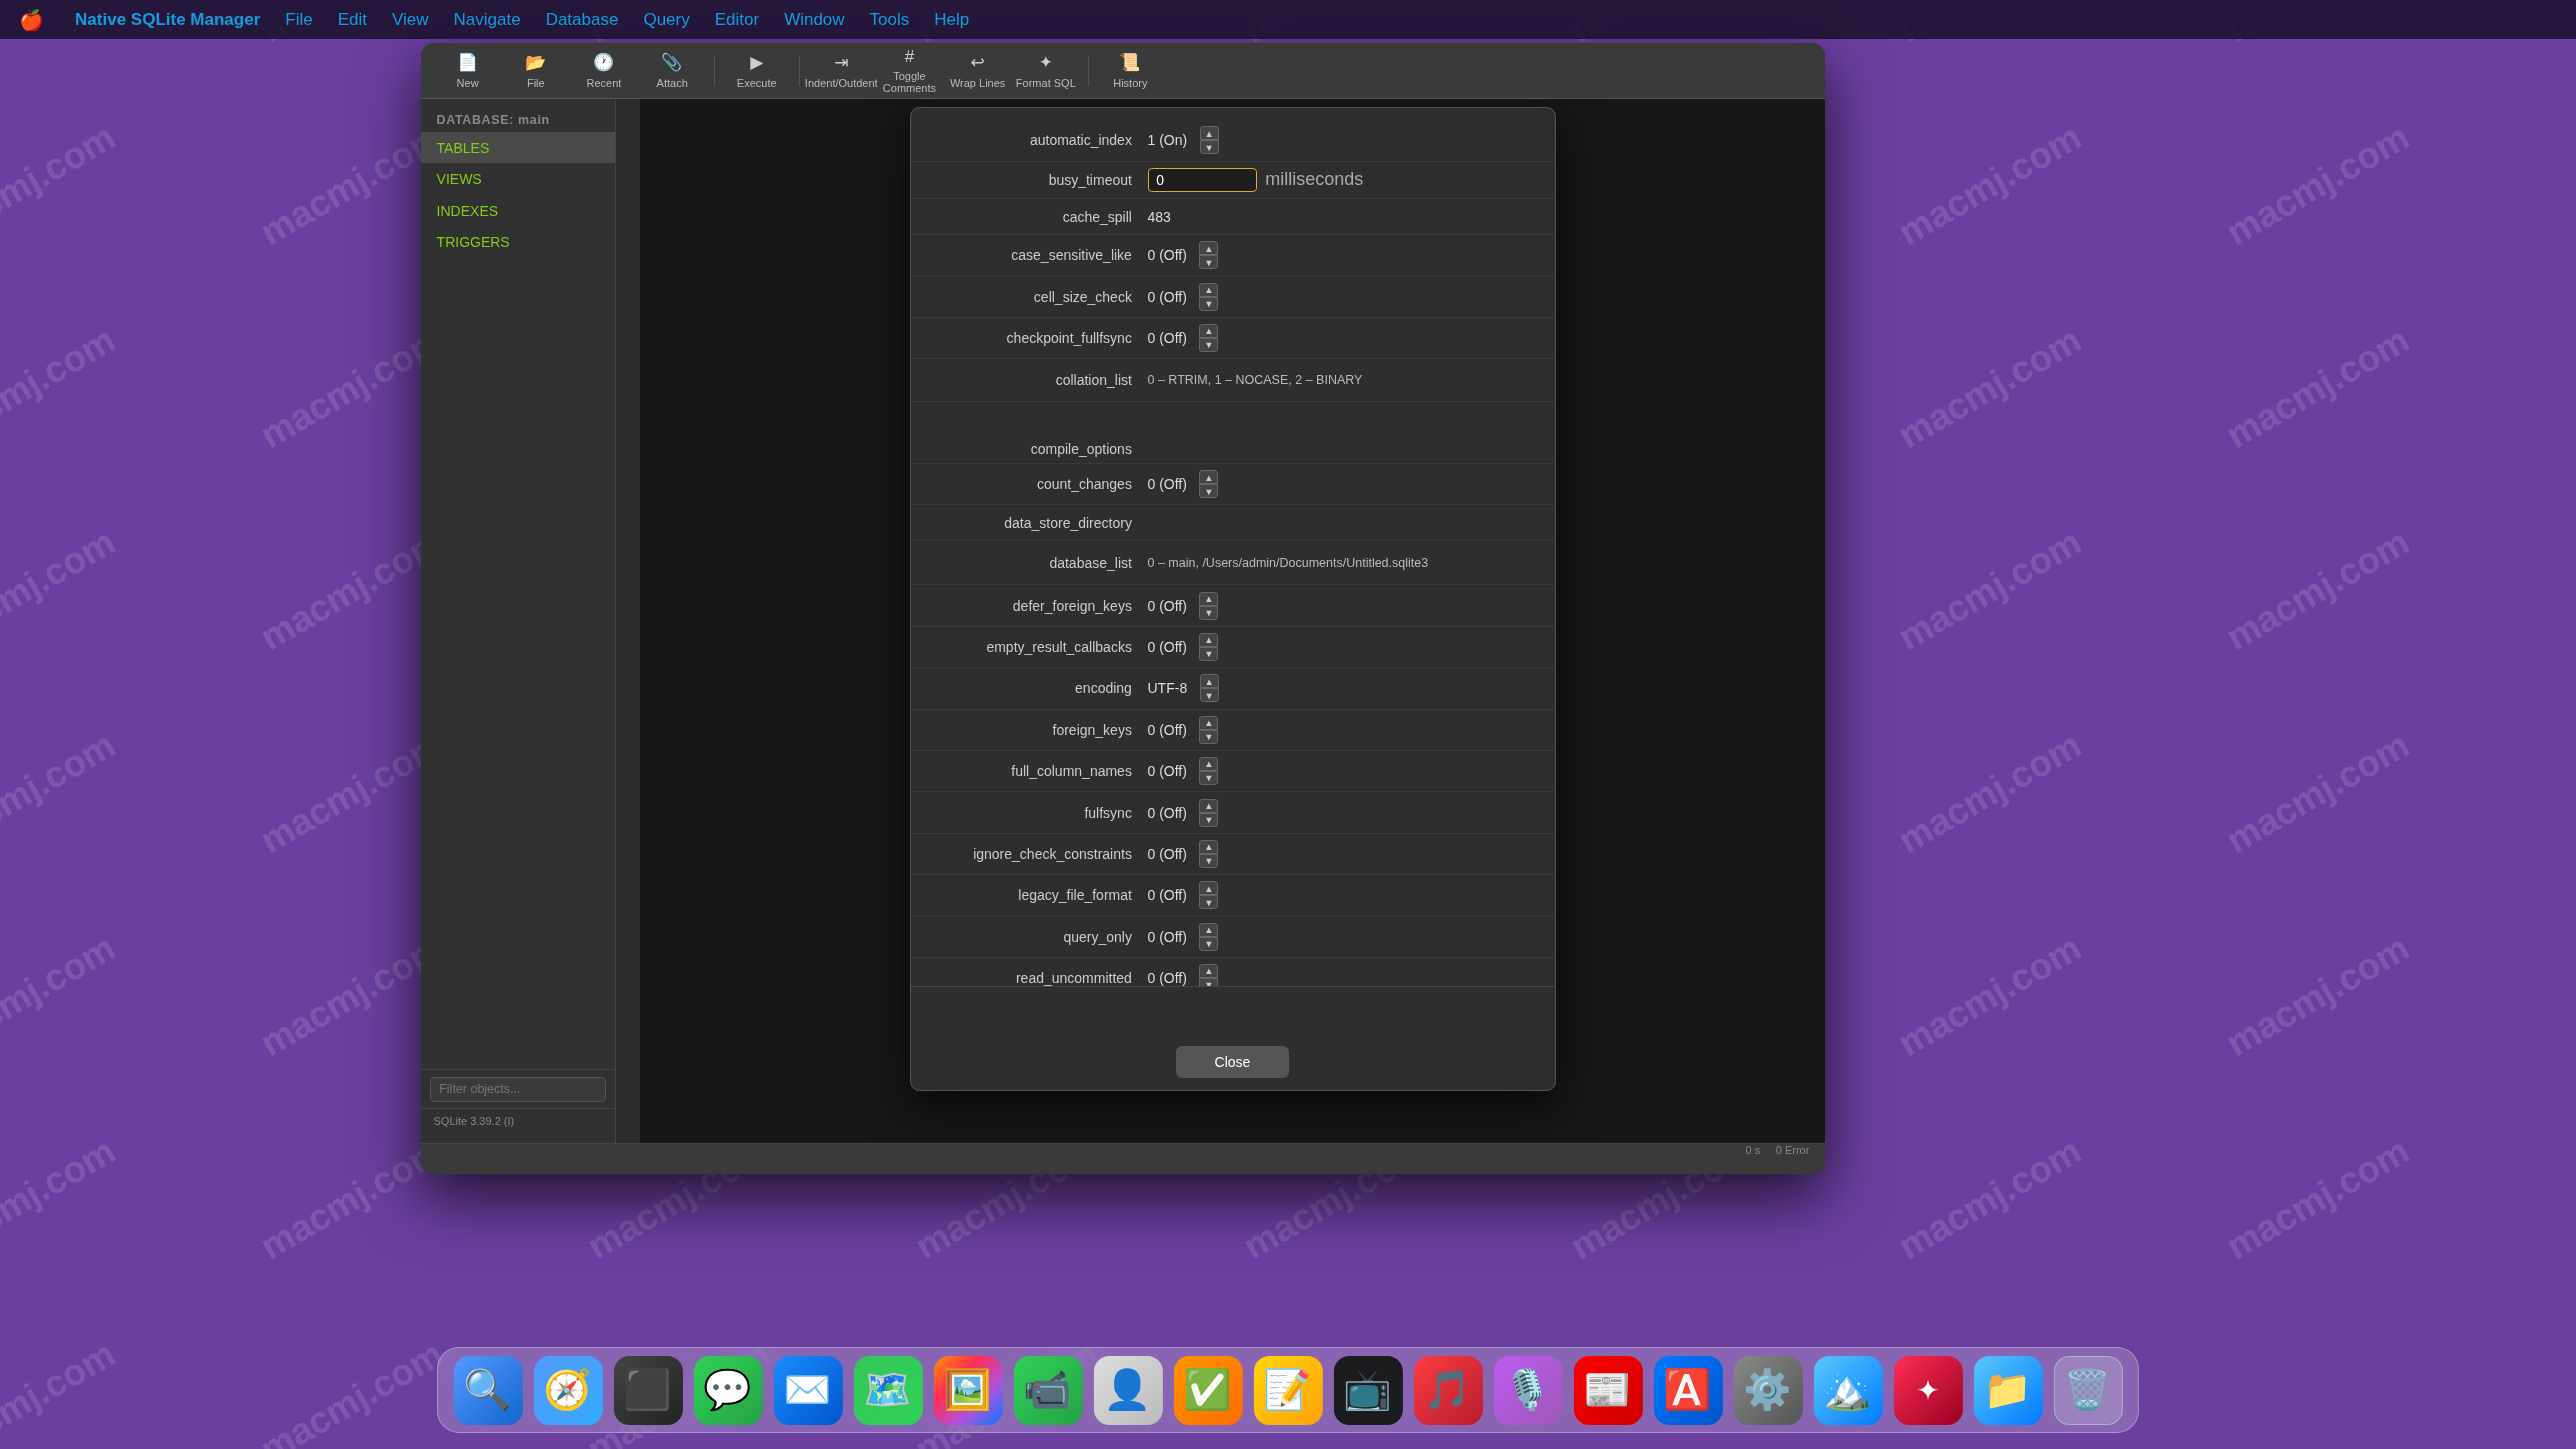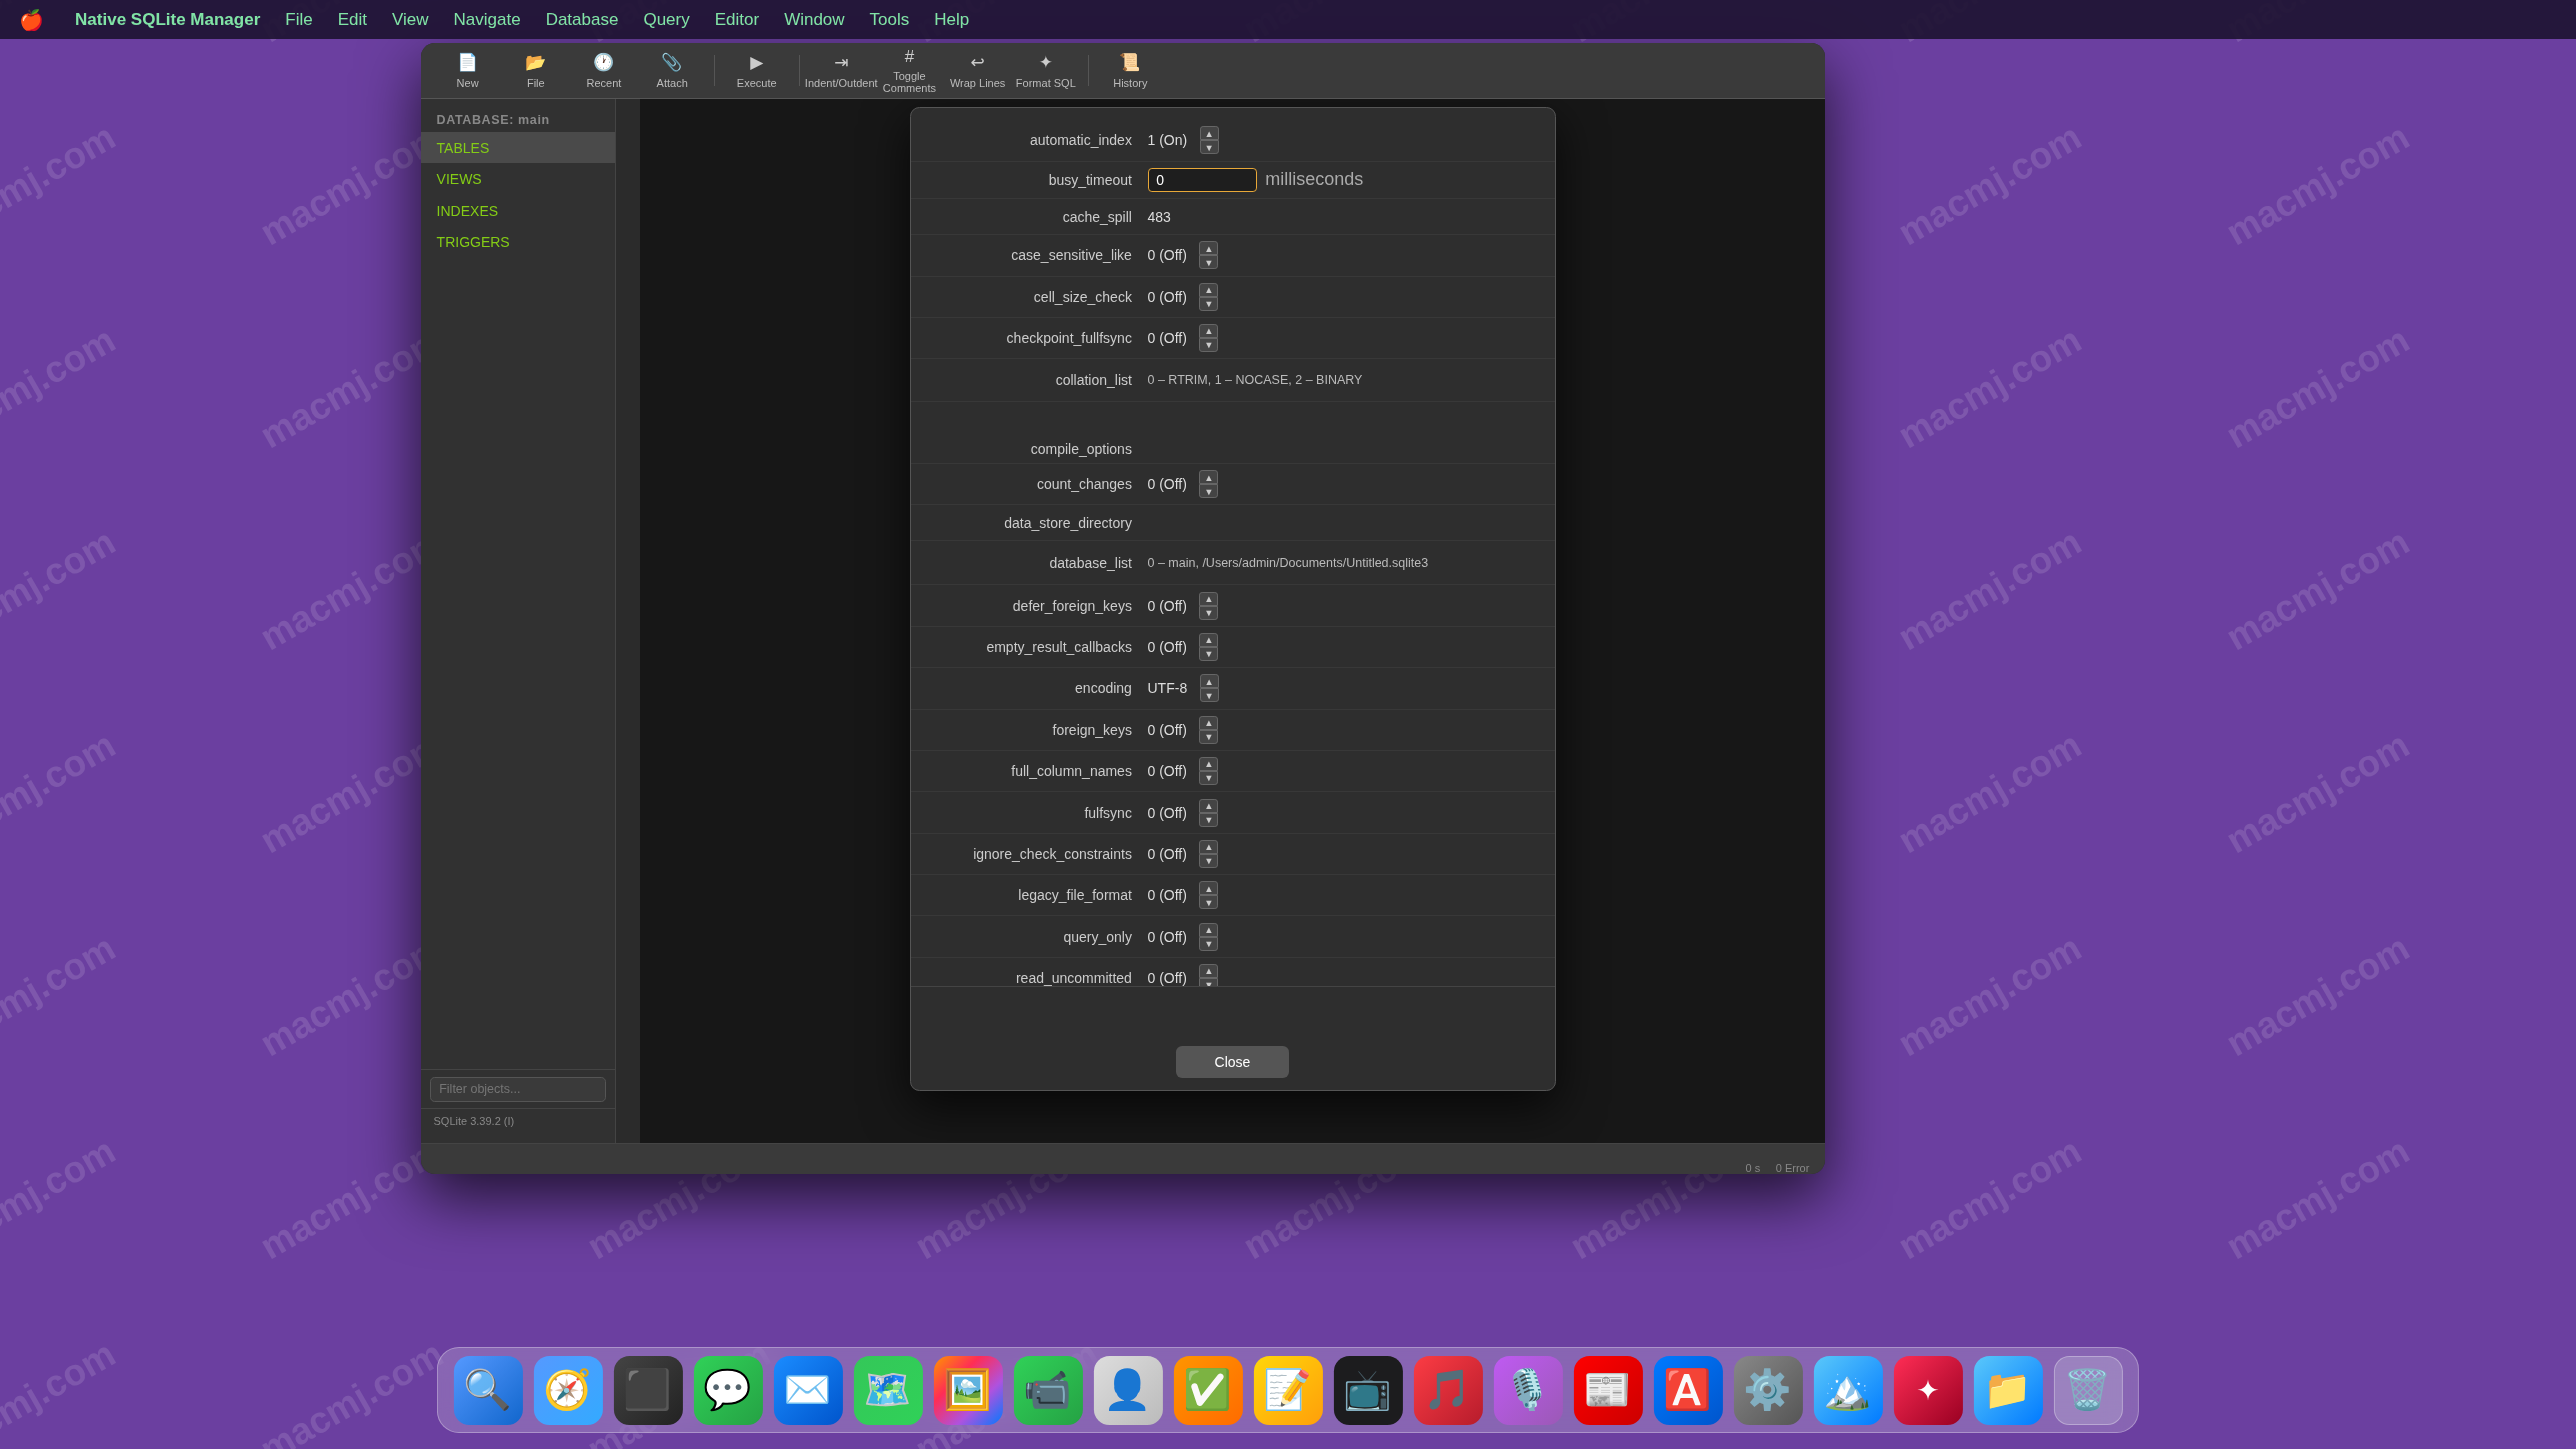--- a/index.html
+++ b/index.html
@@ -39,21 +39,21 @@
       background: rgba(30,20,50,0.92);
       display: flex;
       align-items: center;
       padding: 0 19px;
       gap: 25px;
       z-index: 100;
       font-size: 17px;
       color: #fff;
     }
     .menubar-item {
-      color: #86efac;
+      color: #0ea5e9;
       font-size: 17px;
       cursor: pointer;
       opacity: 0.95;
     }
     .menubar-apple {
       font-size: 20px;
       margin-right: 6.2px;
     }
     .menubar-appname {
       font-weight: 600;
@@ -208,21 +208,21 @@
       background: #2b2b2b;
       position: relative;
     }
 
     
     .status-bar {
       height: 31px;
       background: #3a3a3a;
       border-top: 0.8px solid #444;
       display: flex;
-      align-items: flex-end;
+      align-items: flex-start;
       padding: 0 15.6px;
       color: #888;
       font-size: 11px;
       justify-content: flex-end;
       gap: 15.6px;
     }
 
     
     .modal-overlay {
       position: absolute;

